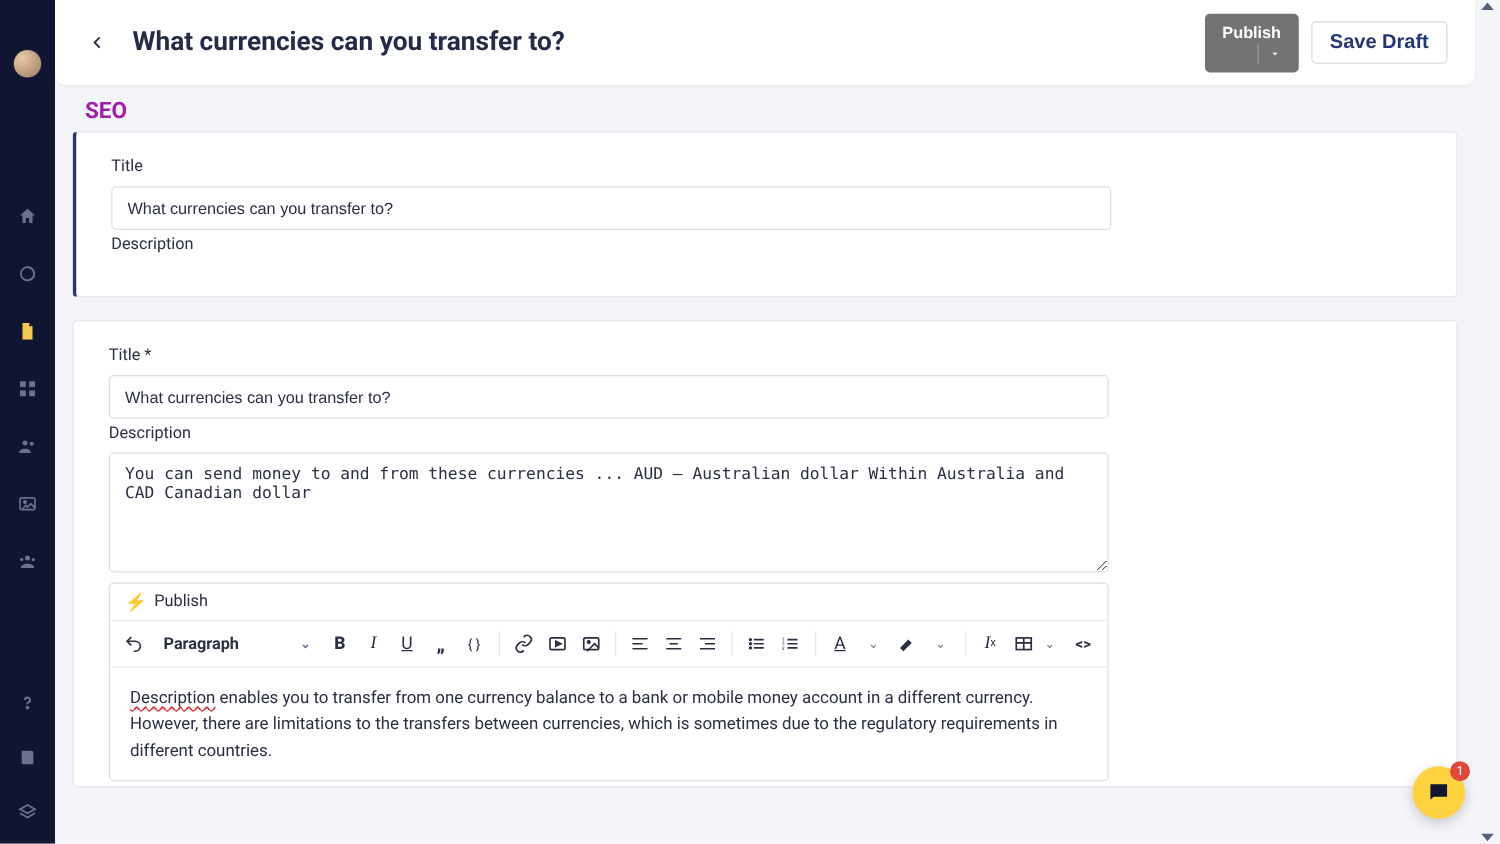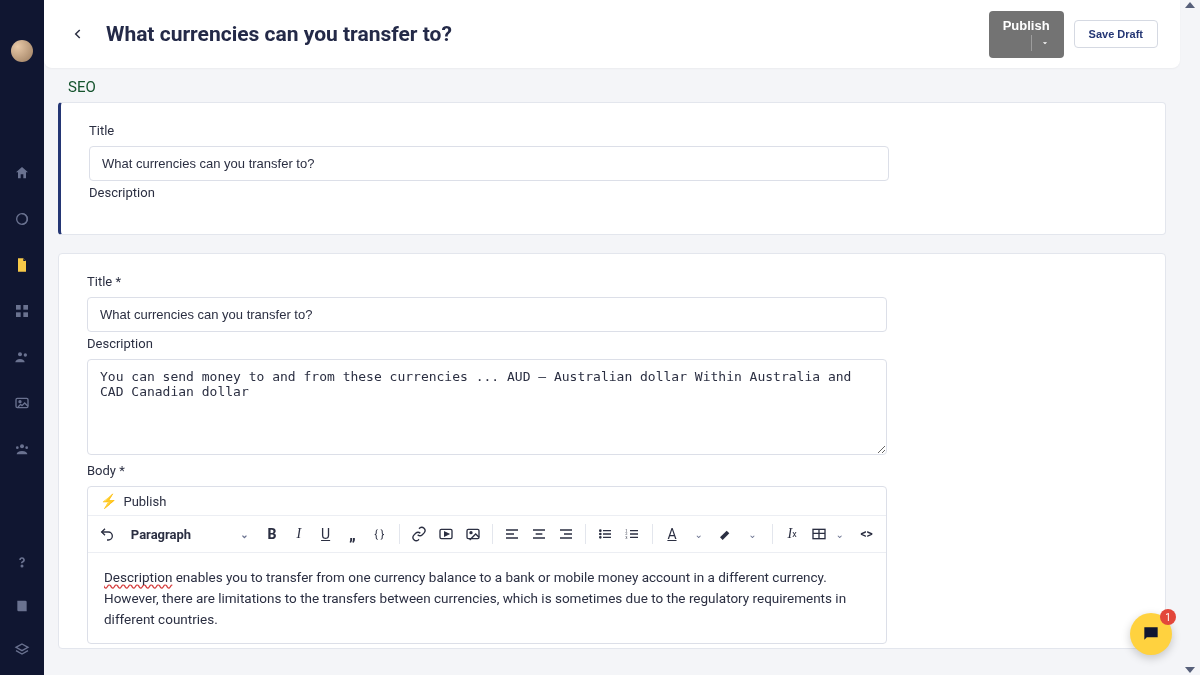--- a/index.html
+++ b/index.html
@@ -14,26 +14,26 @@
 .rail .ico.active svg { fill:#f7c948; color:#f7c948; }
 .rail .bottom { margin-top: auto; margin-bottom: 16px; display:flex; flex-direction:column; gap:26px; align-items:center; }
 
 
 .topbar { position: absolute; left: 44px; right: 20px; top: 0; height: 68px; background: #ffffff; border-bottom-left-radius: 8px; border-bottom-right-radius: 8px; box-shadow: 0 1px 2px rgba(0,0,0,0.04); display:flex; align-items:center; padding: 0 22px; }
 .back-btn { width: 24px; height: 24px; display:flex; align-items:center; justify-content:center; color:#2b2f42; cursor:pointer; margin-right: 16px; }
 .page-title { font-size: 21px; font-weight: 700; color:#242a48; }
 .top-actions { margin-left:auto; display:flex; align-items:center; gap:10px; }
 .btn-primary { background:#737373; color:#fff; border:none; border-radius:4px; padding:7px 14px; font-size:13px; font-weight:600; display:flex; align-items:flex-end; gap:2px; cursor:pointer;flex-direction:column; }
 .btn-primary .caret { border:1px solid rgba(255,255,255,0.3); border-width:0 0 0 1px; margin-left:8px; padding-left:8px; height:16px; display:flex; align-items:center; }
-.btn-outline { background:#fff; color:#243674; border:1px solid #d5d9e2; border-radius:4px; padding:7px 14px; font-size:11px; font-weight:600; cursor:pointer; }
+.btn-outline { background:#fff; color:#243674; border:1px solid #d5d9e2; border-radius:4px; padding:7px 14px; font-size:16px; font-weight:600; cursor:pointer; }
 
 
 .main { position:absolute; left:44px; right:20px; top:68px; bottom:0; overflow:hidden; }
 
-.seo-head { font-size:15px; font-weight:400; color:#14532d; padding: 10px 0 6px 24px; }
+.seo-head { font-size:18px; font-weight:700; color:#a21caf; padding: 10px 0 6px 24px; }
 
 .card { background:#fff; border:1px solid #e3e6ed; border-radius:4px; margin: 0 14px 18px 14px; }
 .seo-card { border-left:3px solid #243674; padding: 20px 28px 26px; }
 .card .label { font-size:13px; color:#2b2f42; margin-bottom:8px; display:block; }
 .card .req::after { content:" *"; color:#2b2f42; }
 .fld { width: 800px; max-width: 800px; border:1px solid #dcdfe8; border-radius:4px; padding: 9px 12px; font-size:13px; color:#2b2f42; background:#fff; }
 .fld::placeholder { color:#9aa0b5; }
 .fld.textarea { height: 96px; resize: both; }
 .group { margin-bottom: 4px; }
 
@@ -182,21 +182,20 @@
   <div class="card content-card">
     <div class="group">
       <label class="label req">Title</label>
       <input class="fld" value="What currencies can you transfer to?" style="">
     </div>
     <div class="group">
       <label class="label">Description</label>
       <textarea class="fld textarea" style="">You can send money to and from these currencies ... AUD — Australian dollar Within Australia and CAD Canadian dollar</textarea>
     </div>
     <div class="group">
-      <label class="label req">Body</label>
       <div class="rte">
         <div class="rte-upgrade">
           <span class="bolt">⚡</span>
           <span>Publish</span>
         </div>
         <div class="rte-toolbar">
           <div class="tbtn">
               <svg viewBox="0 0 24 24" fill="none" stroke="currentColor" stroke-width="2">
                 <path d="M9 14L4 9l5-5"></path>
                 <path d="M4 9h10a6 6 0 0 1 0 12h-2"></path>

